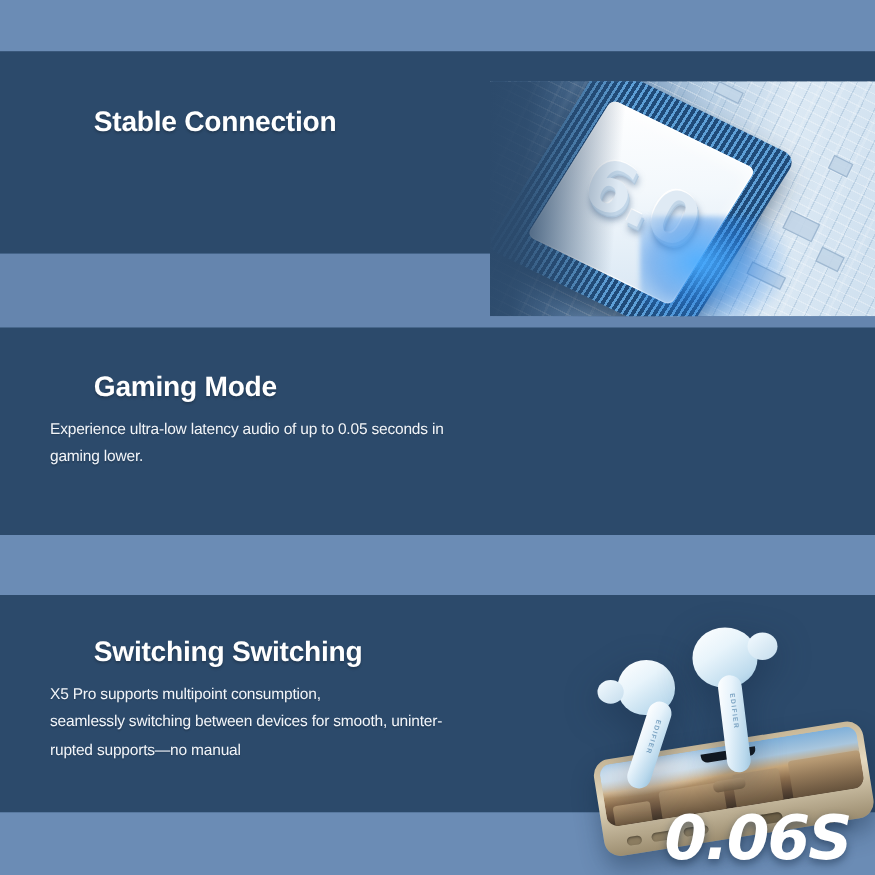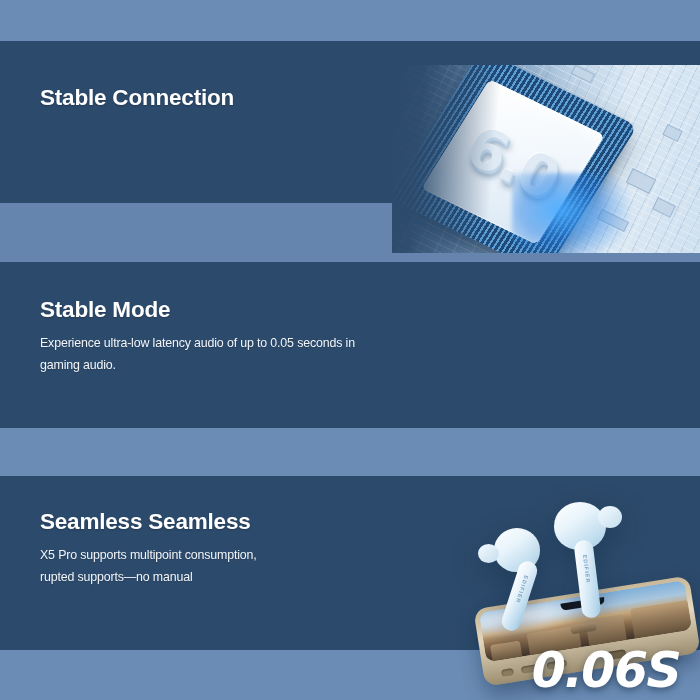--- a/index.html
+++ b/index.html
@@ -21,20 +21,21 @@
   .section { position:absolute; left:0; width:700px; }
   .copy { position:absolute; left:40px; z-index:7; }
   .heading {
     color:#ffffff;
     font-weight:bold;
     font-size:22.5px;
     letter-spacing:-0.2px;
     line-height:1.1;
     text-shadow:0 1px 2px rgba(0,0,0,.22);
     white-space:nowrap;
+    margin-left:35px;
   }
   .body {
     color:#f2f5f9;
     font-size:12.4px;
     line-height:1.82;
     margin-top:9px;
     letter-spacing:-0.15px;
     text-shadow:0 1px 1px rgba(0,0,0,.16);
   }
   .body span { display:block; white-space:nowrap; }
@@ -244,32 +245,33 @@
         <div class="bud-tip" style="left:44px;top:6px;width:24px;height:22px;"></div>
         <div class="bud-stem" style="left:24px;top:40px;height:78px;transform:rotate(-7deg);">
           <span>EDIFIER</span>
         </div>
       </div>
 
       <div class="latency">0.06S</div>
     </div>
 
     <div class="copy" style="top:36px;">
-      <div class="heading">Stable Mode</div>
+      <div class="heading">Gaming Mode</div>
       <div class="body">
         <span>Experience ultra-low latency audio of up to 0.05 seconds in</span>
-        <span>gaming audio.</span>
+        <span>gaming lower.</span>
       </div>
     </div>
   </div>
 
   <div class="section" style="top:476px;height:174px;">
 
     <div class="copy" style="top:34px;">
-      <div class="heading">Seamless Seamless</div>
+      <div class="heading">Switching Switching</div>
       <div class="body">
         <span>X5 Pro supports multipoint consumption,</span>
+        <span>seamlessly switching between devices for smooth, uninter-</span>
         <span>rupted supports—no manual</span>
       </div>
     </div>
   </div>
 
 </div>
 
 </body></html>

